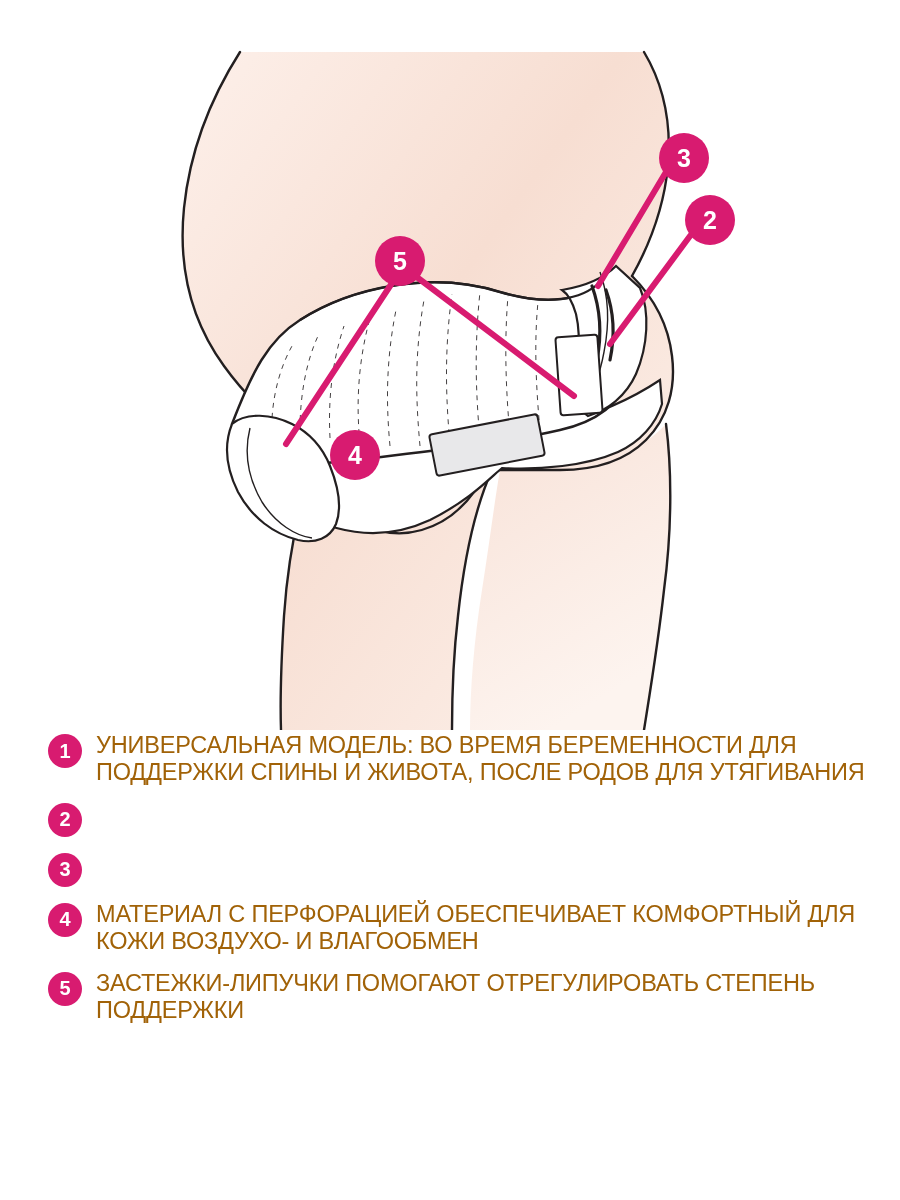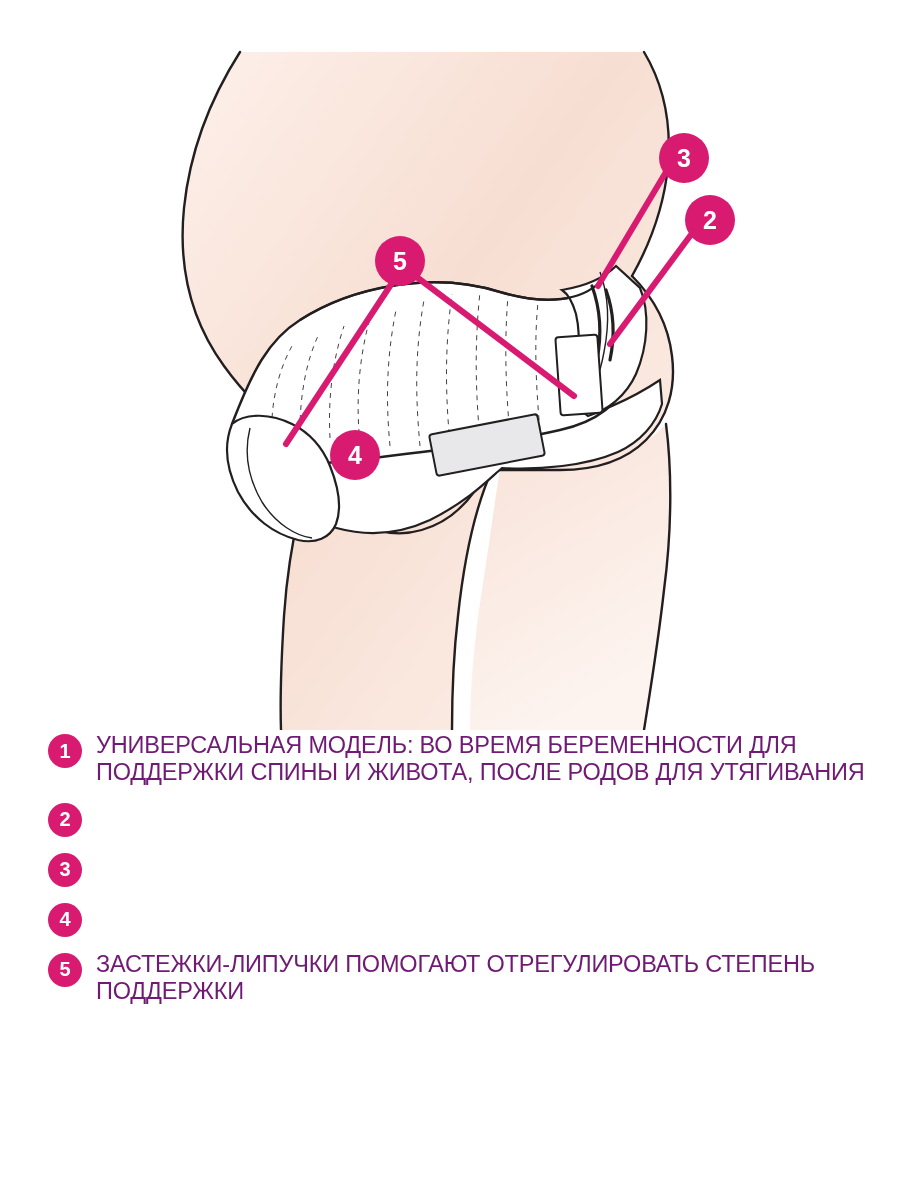--- a/index.html
+++ b/index.html
@@ -49,21 +49,21 @@
     font-weight: bold;
     display: flex;
     align-items: center;
     justify-content: center;
     margin-top: 2px;
     font-family: "Liberation Sans", sans-serif;
   }
 
   .legend-text {
     margin-left: 14px;
-    color: #701a75;
+    color: #a16207;
     font-size: 23.5px;
     line-height: 1.17;
     letter-spacing: -0.2px;
     text-transform: uppercase;
     font-family: "Liberation Sans", sans-serif;
     max-width: 790px;
   }
 
   .callout-badge-text {
     font-family: "Liberation Sans", sans-serif;
@@ -223,20 +223,21 @@
   <div class="legend-row">
     <div class="legend-badge">2</div>
   </div>
 
   <div class="legend-row">
     <div class="legend-badge">3</div>
   </div>
 
   <div class="legend-row">
     <div class="legend-badge">4</div>
+    <div class="legend-text">МАТЕРИАЛ С ПЕРФОРАЦИЕЙ ОБЕСПЕЧИВАЕТ КОМФОРТНЫЙ ДЛЯ КОЖИ ВОЗДУХО- И ВЛАГООБМЕН</div>
   </div>
 
   <div class="legend-row">
     <div class="legend-badge">5</div>
     <div class="legend-text">ЗАСТЕЖКИ-ЛИПУЧКИ ПОМОГАЮТ ОТРЕГУЛИРОВАТЬ СТЕПЕНЬ ПОДДЕРЖКИ</div>
   </div>
 
 </div>
 
 </body></html>

